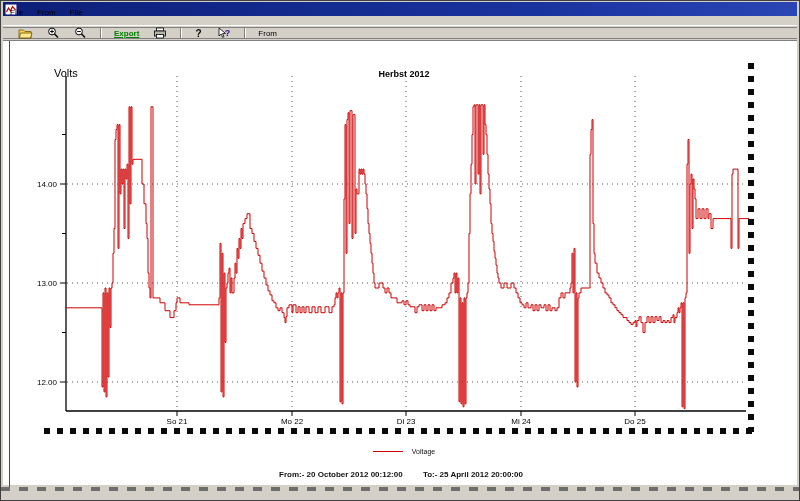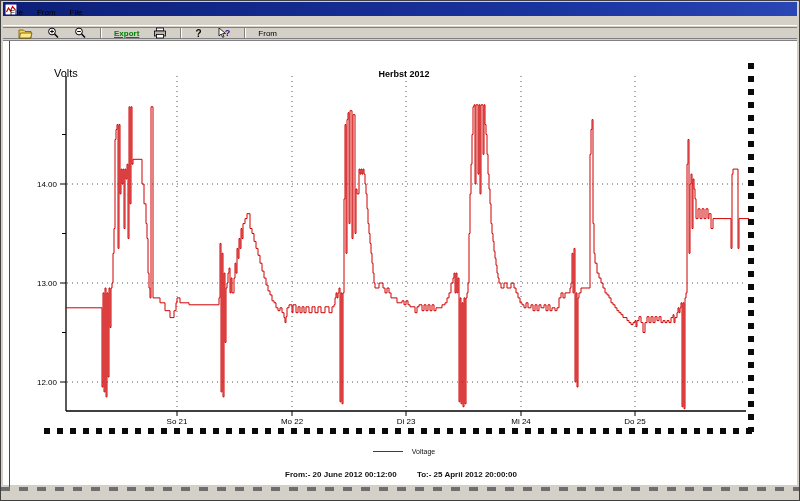--- a/index.html
+++ b/index.html
@@ -176,21 +176,21 @@
       <text x="634" y="423" text-anchor="middle" font-size="8" fill="#000">Do 25</text>
       <path d="M65 306.8H100V306.8H101V386.0H102V291.9H103V390.9H104V287.0H105V395.9H106V291.9H107V376.0H108V287.0H109V326.5H110V287.0H111V282.0H112V252.3H113V227.5H114V138.5H115V128.5H116V123.6H117V247.4H118V123.6H119V192.9H120V168.1H121V183.0H122V168.1H123V227.5H124V168.1H125V178.0H126V163.2H127V237.5H128V105.8H129V202.8H130V105.8H131V163.2H132V158.3H140V158.3H141V183.0H143V202.8H145V222.6H146V237.5H147V272.1H148V287.0H149V296.9H150V105.8H151V105.8H152V296.9H158V296.9H159V301.8H163V301.8H164V309.7H168V309.7H169V316.6H172V316.6H173V309.7H175V301.8H176V296.9H178V296.9H179V301.8H186V301.8H188V303.8H217V303.8H218V296.9H219V242.4H220V390.9H221V252.3H222V395.9H223V272.1H224V341.4H225V287.0H226V282.0H227V272.1H228V267.1H229V291.9H230V277.0H231V291.9H233V277.0H234V262.2H235V272.1H236V247.4H237V257.3H238V237.5H239V247.4H240V227.5H241V237.5H242V222.6H244V217.6H246V212.7H248V212.7H249V227.5H251V232.5H253V240.4H255V247.4H257V254.3H259V262.2H261V270.1H263V277.0H265V284.0H267V289.9H269V293.9H271V299.8H273V301.8H275V306.8H277V309.7H279V306.8H281V311.7H283V316.6H284V321.6H285V315.7H286V306.8H288V303.8H290V303.8H291V311.7H292V303.8H295V311.7H297V305.8H299V311.7H301V305.8H303V311.7H305V305.8H308V311.7H311V305.8H314V311.7H317V305.8H320V311.7H324V305.8H328V311.7H331V305.8H333V303.8H334V296.9H335V291.9H336V296.9H337V291.9H338V287.0H339V400.8H340V291.9H341V402.8H342V291.9H343V197.9H344V123.6H345V252.3H346V118.6H347V111.7H348V222.6H349V109.7H350V109.7H351V237.5H352V113.7H353V113.7H354V232.5H355V188.0H356V192.9H357V192.9H358V168.1H359V173.1H360V168.1H361V173.1H362V168.1H363V173.1H364V183.0H365V192.9H366V207.8H367V222.6H368V232.5H369V242.4H370V252.3H371V262.2H372V272.1H373V282.0H374V287.0H376V287.0H378V282.0H380V282.0H382V287.0H384V291.9H386V287.0H388V291.9H390V296.9H393V296.9H396V301.8H399V301.8H401V299.8H403V303.8H405V299.8H407V303.8H409V305.8H412V305.8H414V311.7H416V305.8H418V303.8H421V309.7H423V303.8H425V309.7H427V303.8H429V309.7H431V303.8H433V309.7H435V306.8H438V306.8H441V303.8H444V301.8H446V296.9H448V291.9H450V282.0H452V277.0H453V272.1H454V291.9H455V272.1H456V291.9H457V277.0H458V400.8H459V296.9H460V402.8H461V301.8H462V405.8H463V296.9H464V402.8H465V296.9H466V291.9H467V282.0H468V232.5H469V192.9H470V163.2H471V133.5H472V105.8H473V103.8H474V183.0H475V103.8H476V103.8H477V173.1H478V103.8H479V192.9H480V103.8H481V103.8H482V153.3H483V103.8H484V123.6H485V133.5H486V153.3H487V173.1H488V188.0H489V202.8H490V222.6H491V232.5H492V240.4H493V250.3H494V257.3H495V264.2H496V272.1H497V277.0H498V282.0H500V287.0H502V287.0H503V282.0H505V282.0H506V287.0H508V287.0H510V282.0H512V282.0H513V287.0H515V291.9H517V296.9H519V301.8H521V303.8H523V306.8H525V301.8H527V306.8H530V303.8H532V309.7H534V303.8H536V309.7H538V303.8H540V306.8H543V303.8H545V309.7H547V303.8H549V309.7H551V306.8H554V309.7H556V306.8H558V296.9H560V291.9H562V296.9H564V291.9H567V291.9H569V287.0H570V282.0H571V252.3H572V291.9H573V247.4H574V381.0H575V291.9H576V386.0H577V296.9H578V291.9H580V287.0H588V287.0H589V153.3H590V128.5H591V118.6H592V222.6H593V252.3H594V262.2H596V272.1H598V277.0H600V282.0H602V287.0H604V291.9H606V293.9H608V296.9H610V301.8H612V303.8H614V306.8H616V309.7H618V311.7H620V313.7H622V316.6H624V316.6H626V319.6H628V321.6H630V323.6H632V321.6H634V319.6H635V325.6H636V319.6H638V315.7H640V321.6H642V331.5H644V321.6H646V315.7H648V321.6H650V315.7H652V321.6H654V315.7H656V319.6H658V315.7H660V321.6H662V319.6H664V321.6H666V319.6H668V321.6H670V316.6H672V313.7H673V321.6H674V316.6H676V311.7H677V306.8H678V311.7H679V306.8H680V301.8H681V405.8H682V301.8H683V407.7H684V296.9H685V291.9H686V163.2H687V138.5H688V252.3H689V183.0H690V173.1H691V227.5H692V178.0H693V188.0H694V197.9H695V217.6H697V207.8H699V217.6H701V207.8H703V217.6H705V207.8H707V217.6H708V212.7H710V227.5H712V217.6H716V217.6H728V217.6H729V217.6H730V247.4H731V173.1H732V168.1H736V168.1H737V247.4H738V217.6H748V217.6" fill="none" stroke="#cf0000" stroke-width="1"></path>
     </svg>
 
   <div class="legend">
     <div class="legend-swatch" style="border-top-color: rgb(207, 0, 0);"></div>
     <span class="legend-label">Voltage</span>
   </div>
 
   <div class="footer-line">
-    <span>From:- 20 June 2012 00:12:00</span>
+    <span>From:- 20 October 2012 00:12:00</span>
     <span>To:- 25 April 2012 20:00:00</span>
   </div>
 
   <div class="marquee-v"></div>
   <div class="marquee-h"></div>
   <div class="marquee-left"></div>
   <div class="marquee-bottom"></div>
 
 
 </div>

